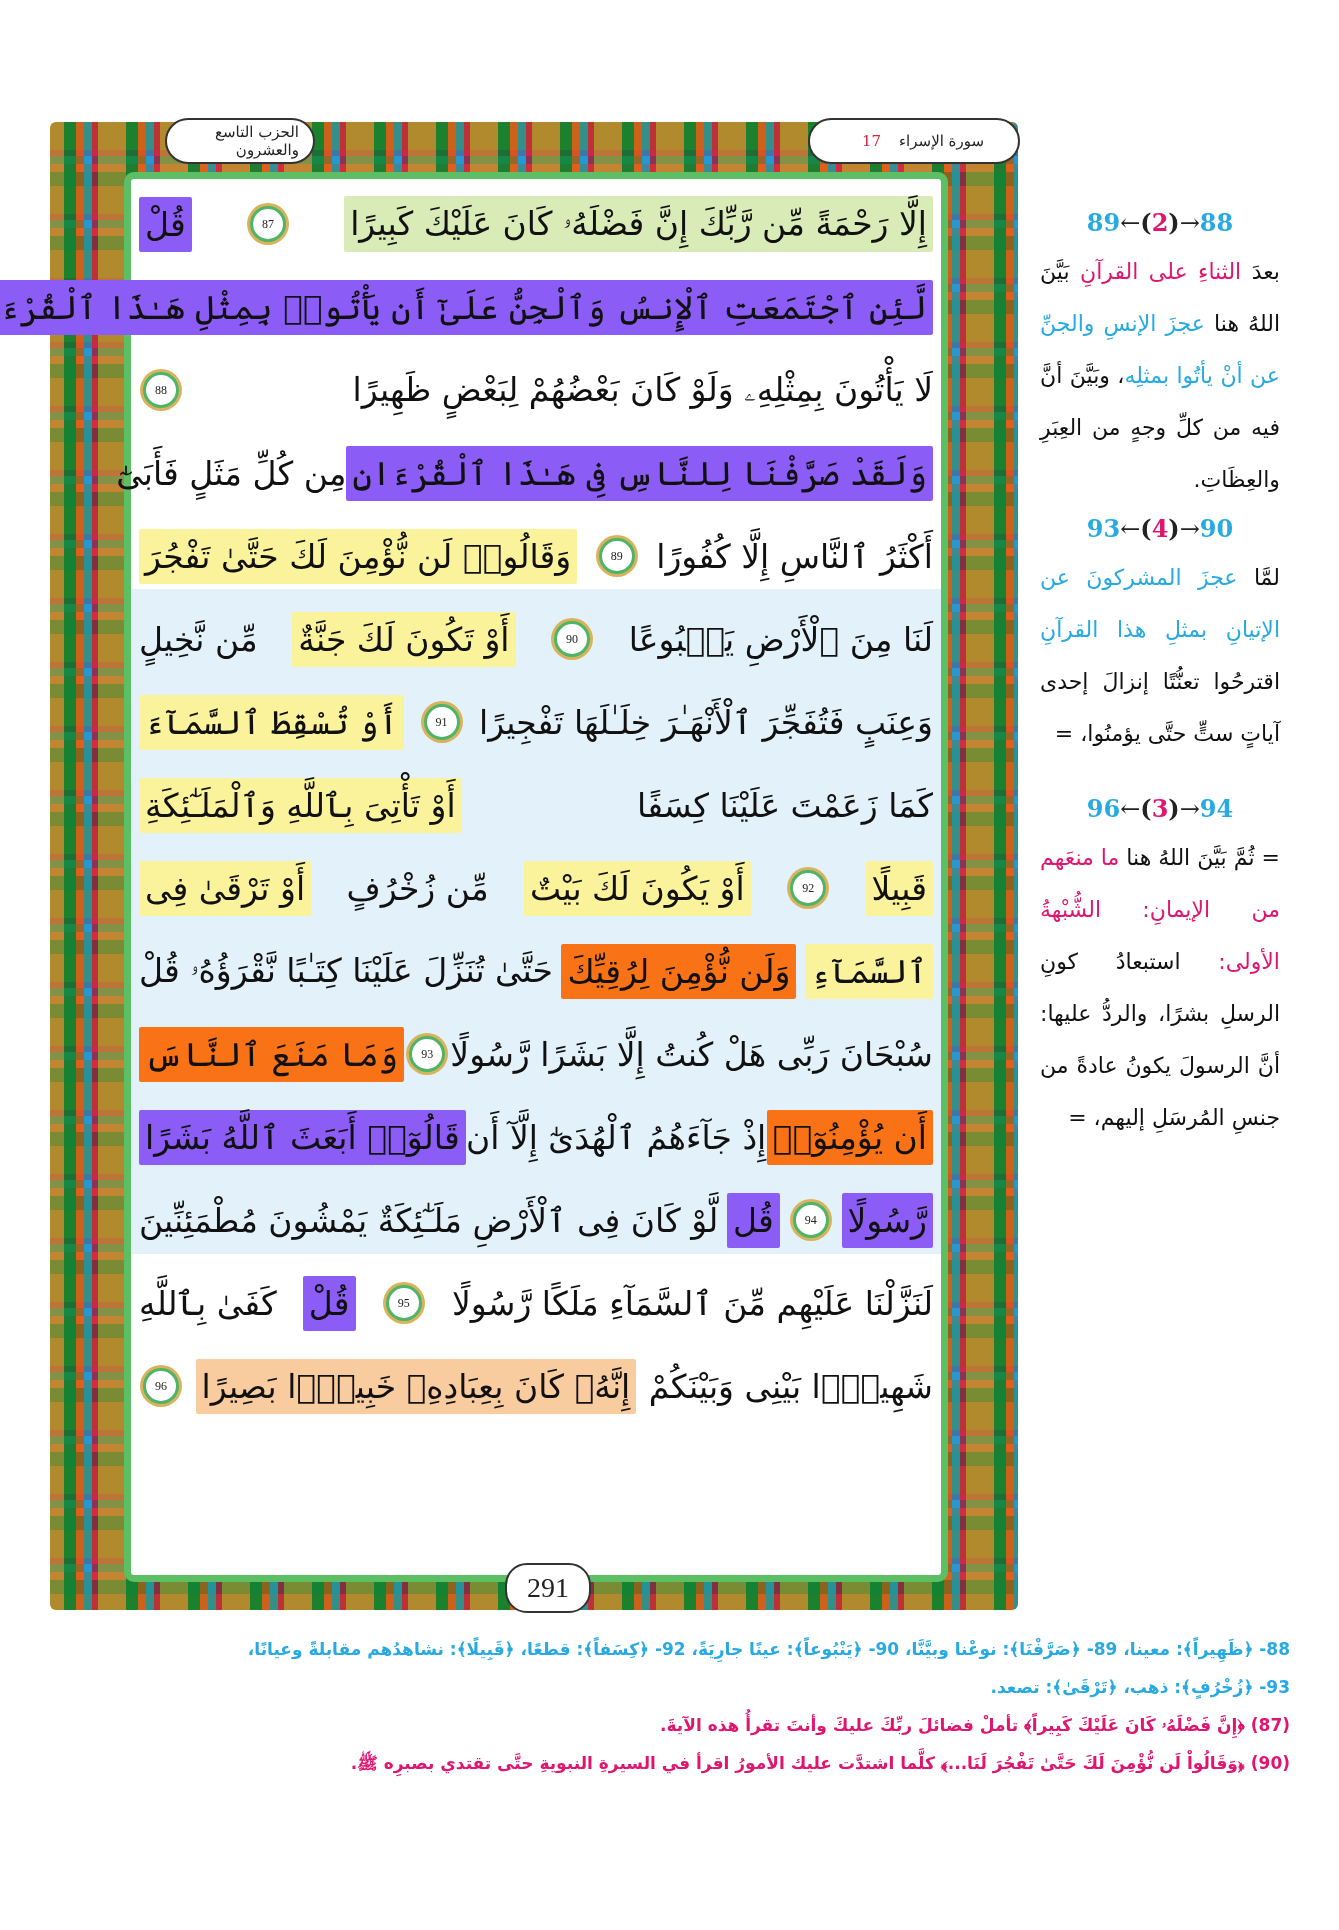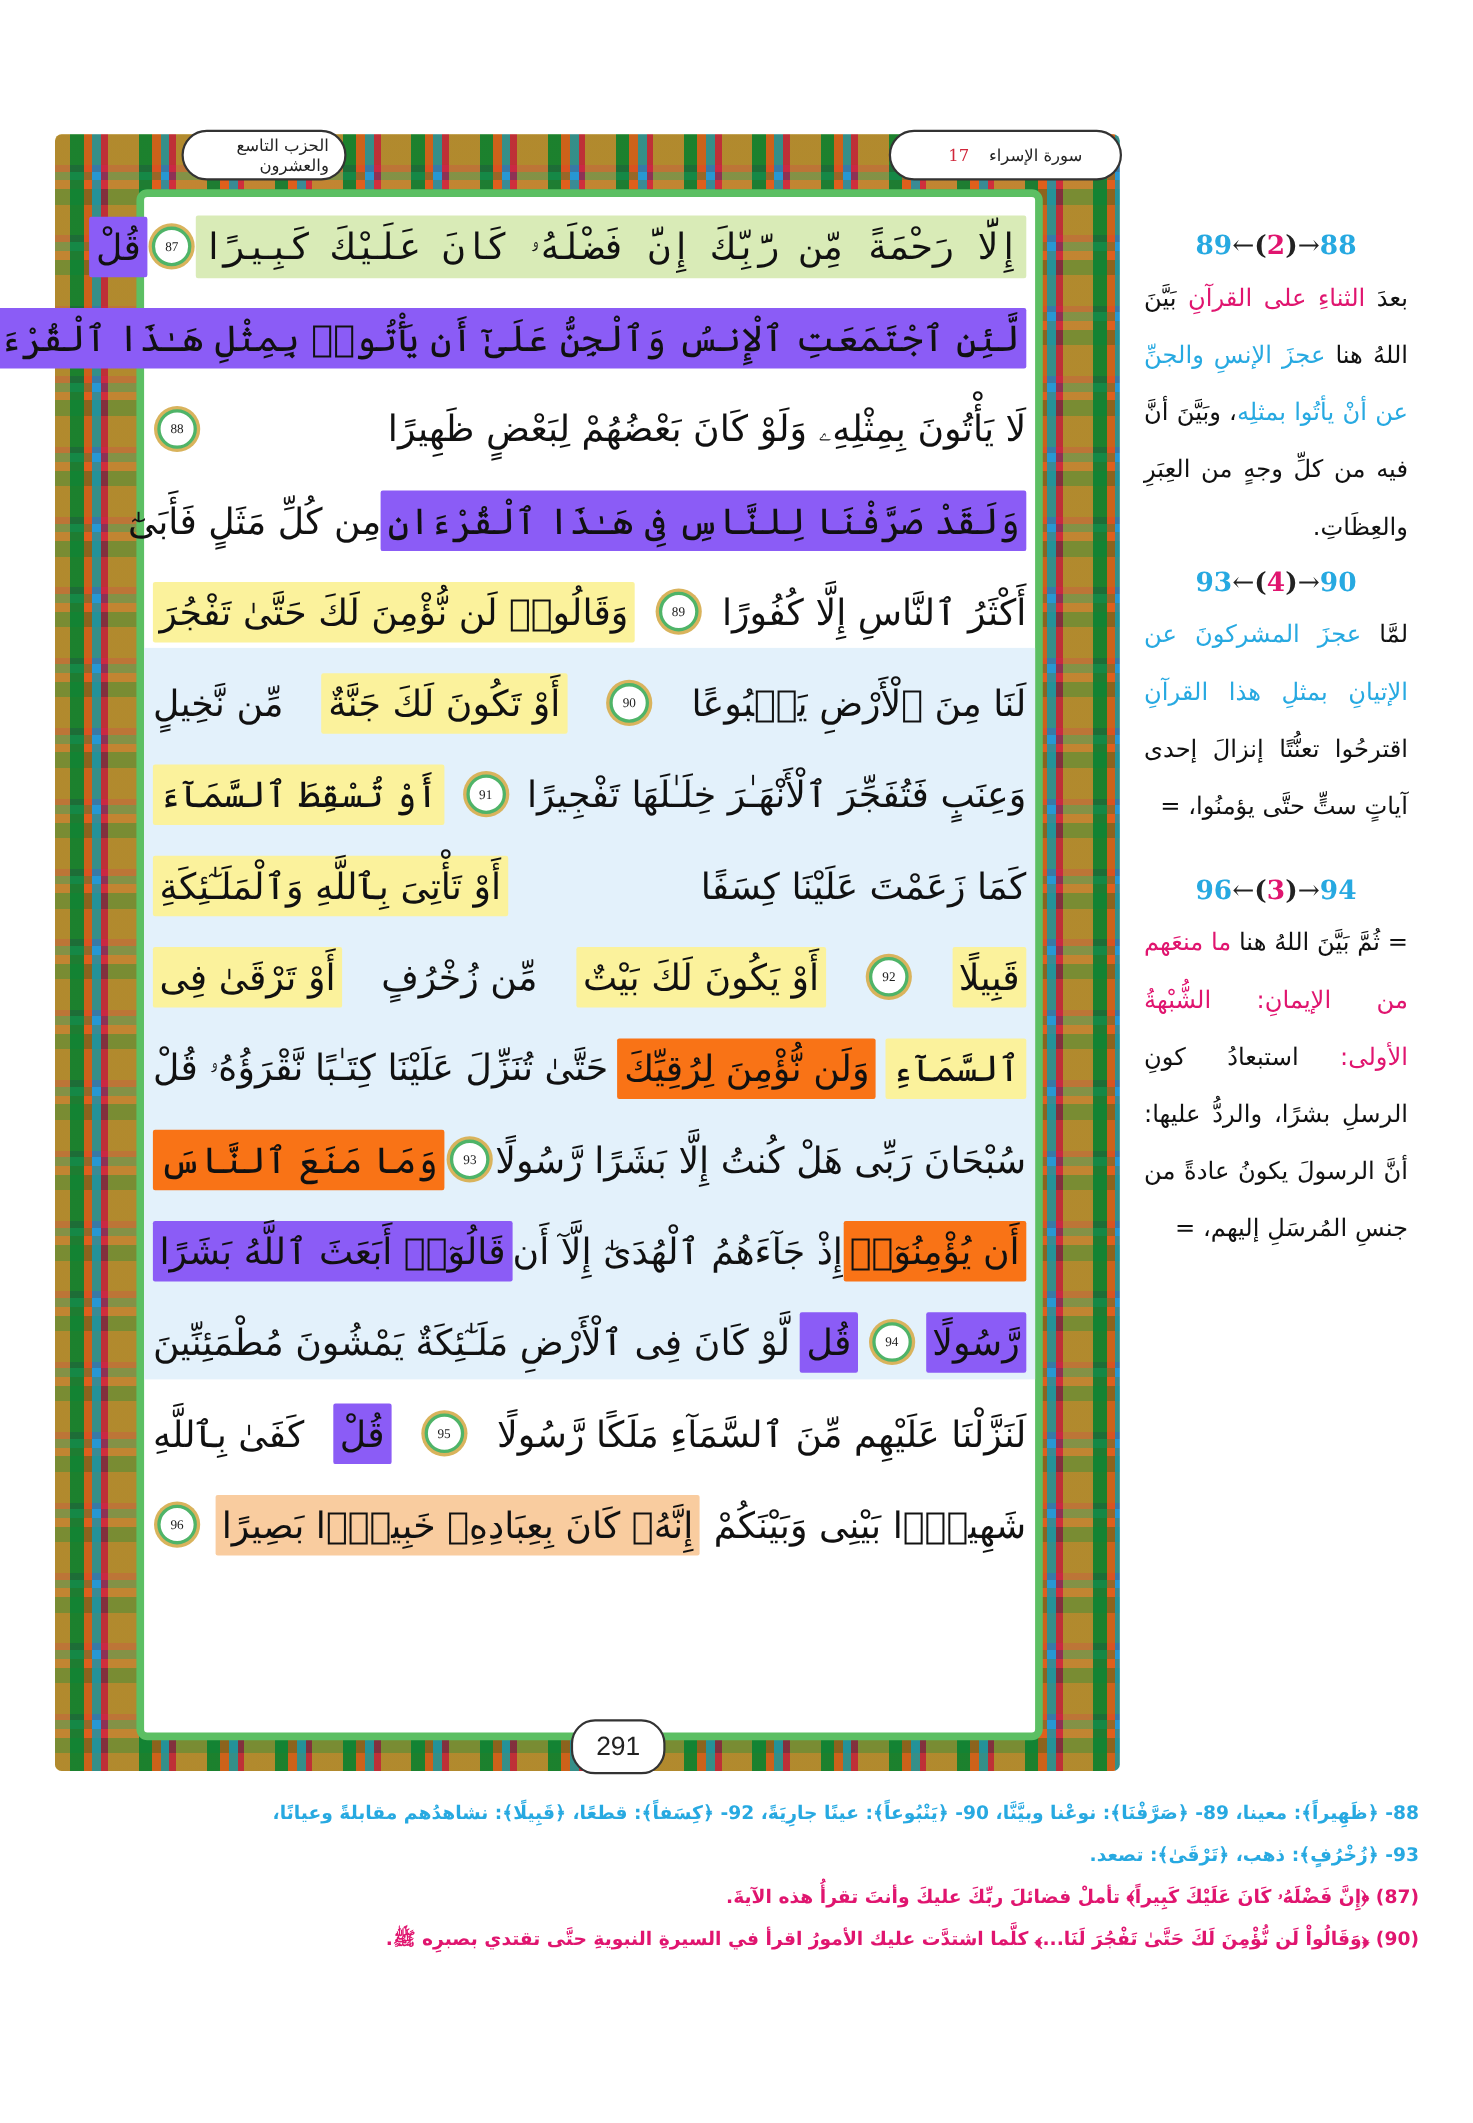--- a/index.html
+++ b/index.html
@@ -26,35 +26,35 @@
   }
   .header-pill {
     position: absolute; top: 118px; height: 46px; background: #fff; border: 2px solid #333;
     border-radius: 24px; z-index: 3; display: flex; align-items: center; justify-content: center;
     font-family: "DejaVu Serif", serif; font-size: 15px; color: #222; direction: rtl; padding: 0 14px; box-sizing: border-box;
   }
   .header-surah { left: 808px; width: 212px; }
   .header-surah .num { color: #d0263a; margin: 0 18px; }
   .header-hizb { left: 165px; width: 150px; }
   .page-num {
-    position: absolute; left: 519px; top: 1563px; width: 82px; height: 46px;
+    position: absolute; left: 505px; top: 1563px; width: 82px; height: 46px;
     background: #fff; border: 2px solid #333; border-radius: 22px; z-index: 3;
     display: flex; align-items: center; justify-content: center;
-    font-family: Liberation Sans, sans-serif; font-size: 24px; color: #222;
+    font-family: Liberation Serif, serif; font-size: 28px; color: #222;
   }
   
   .verses { position: absolute; left: 131px; top: 179px; width: 810px; height: 1396px; z-index: 4; }
   .bluebg { position: absolute; left: 0; width: 810px; background: #e3f1fb; }
   .line {
     position: absolute; right: 8px; left: 8px; height: 80px; direction: rtl;
     display: flex; align-items: center; justify-content: space-between;
     font-family: "DejaVu Serif", serif; font-size: 33px; color: #111; white-space: nowrap;
   }
   .hl { padding: 8px 6px; border-radius: 2px; }
-  .hl-green { background: #d9ebb7; font-family: Liberation Mono, monospace; }
+  .hl-green { background: #d9ebb7; }
   .hl-pink { background: #8b5cf6; }
   .hl-yellow { background: #fbf29c; }
   .hl-gray { background: #f97316; }
   .hl-orange { background: #f9cc9f; }
   .ayah {
     display: inline-flex; align-items: center; justify-content: center;
     width: 30px; height: 30px; border-radius: 50%; border: 3px solid #4fb468; background: #fff;
     font-family: "Liberation Serif", serif; font-size: 12px; color: #222; margin: 0 4px;
     box-shadow: 0 0 0 3px #d9b35c; flex: 0 0 auto;
   }

